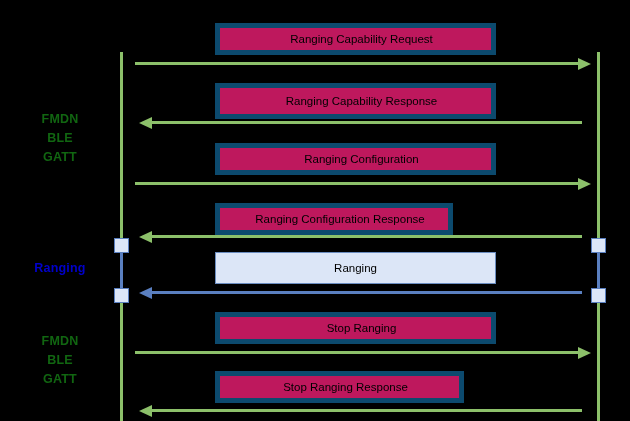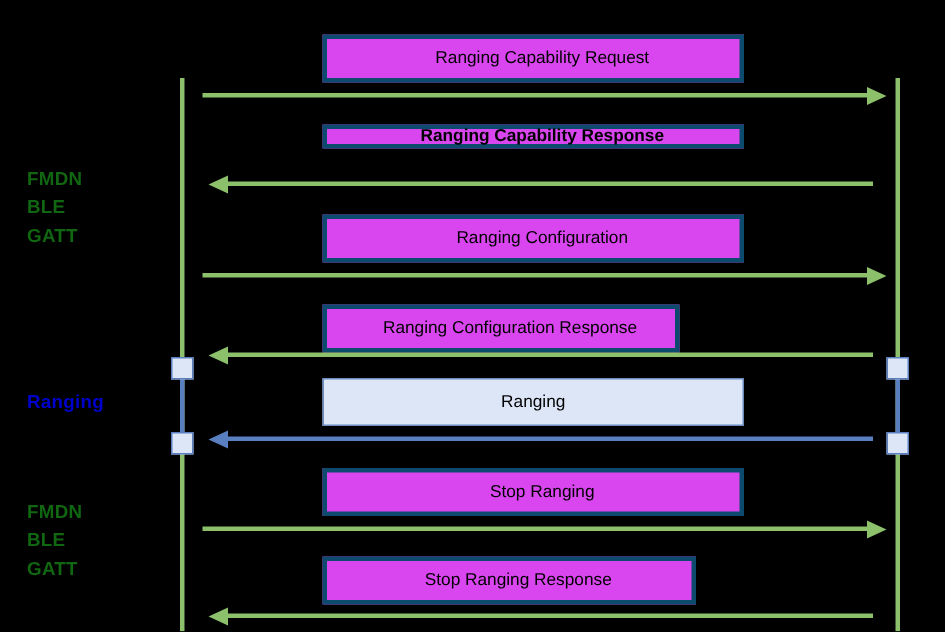--- a/index.html
+++ b/index.html
@@ -17,42 +17,43 @@
     background: #000000;
     overflow: hidden;
   }
   .lifeline {
     position: absolute;
     width: 3px;
     background: #8cc06a;
   }
   .phase-label {
     position: absolute;
+    text-align: center;
     font-size: 12.5px;
     font-weight: bold;
     line-height: 19px;
     letter-spacing: 0.2px;
     white-space: pre-line;
   }
   .phase-gatt { color: #116611; }
   .phase-ranging { color: #0000cc; }
 
   .msgbox {
     position: absolute;
     box-sizing: border-box;
     display: flex;
     align-items: center;
     justify-content: center;
     font-size: 11.5px;
     color: #000000;
     text-align: center;
   }
   .msgbox.green {
-    background: #d946ef;
-    border: 3px solid #0c4a6e;
+    background: #be185d;
+    border: 5px solid #0c4a6e;
     padding-left: 12px;
   }
   .msgbox.blue {
     background: #dce6f7;
     border: 1px solid #6a8cc0;
   }
 
   .arrow-line {
     position: absolute;
     height: 3px;
@@ -120,21 +121,21 @@
   <div class="activation-bar" style="left:597px; top:245px; height:50px;"></div>
   <div class="activation-node" style="left:591px; top:238px;"></div>
   <div class="activation-node" style="left:591px; top:288px;"></div>
 
   <div class="msgbox green" style="left:215px; top:23px; width:281px; height:32px;">
     <span>Ranging Capability Request</span>
   </div>
   <div class="arrow-line green" style="left:135px; top:62px; width:443px;"></div>
   <div class="arrow-head right green" style="left:578px; top:57.5px;"></div>
 
-  <div class="msgbox green" style="left:215px; top:83px; width:281px; height:16px;font-weight:bold;">
+  <div class="msgbox green" style="left:215px; top:83px; width:281px; height:36px;">
     <span>Ranging Capability Response</span>
   </div>
   <div class="arrow-line green" style="left:152px; top:121px; width:430px;"></div>
   <div class="arrow-head left green" style="left:139px; top:116.5px;"></div>
 
   <div class="msgbox green" style="left:215px; top:143px; width:281px; height:32px;">
     <span>Ranging Configuration</span>
   </div>
   <div class="arrow-line green" style="left:135px; top:182px; width:443px;"></div>
   <div class="arrow-head right green" style="left:578px; top:177.5px;"></div>

